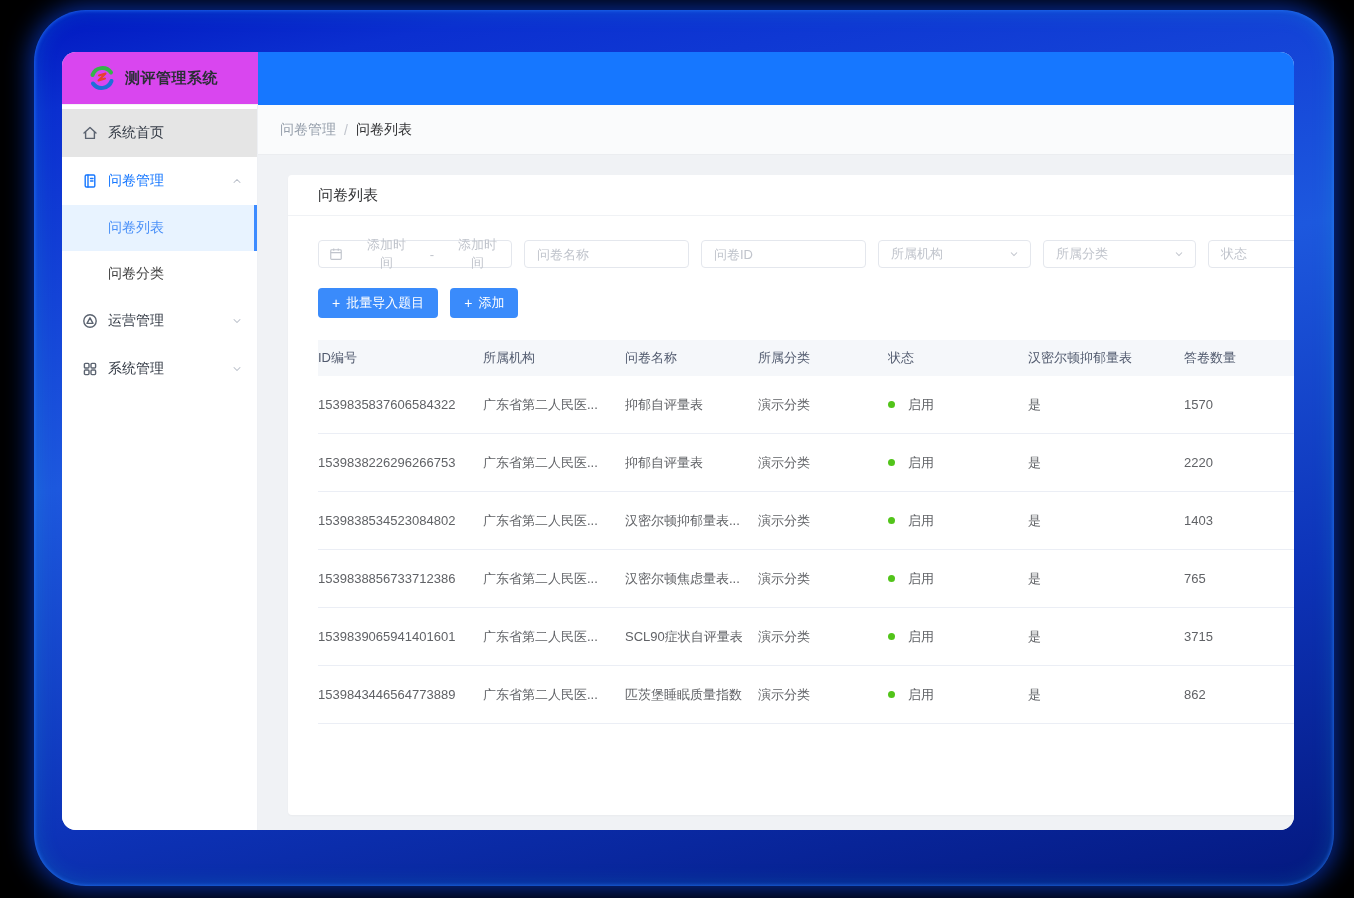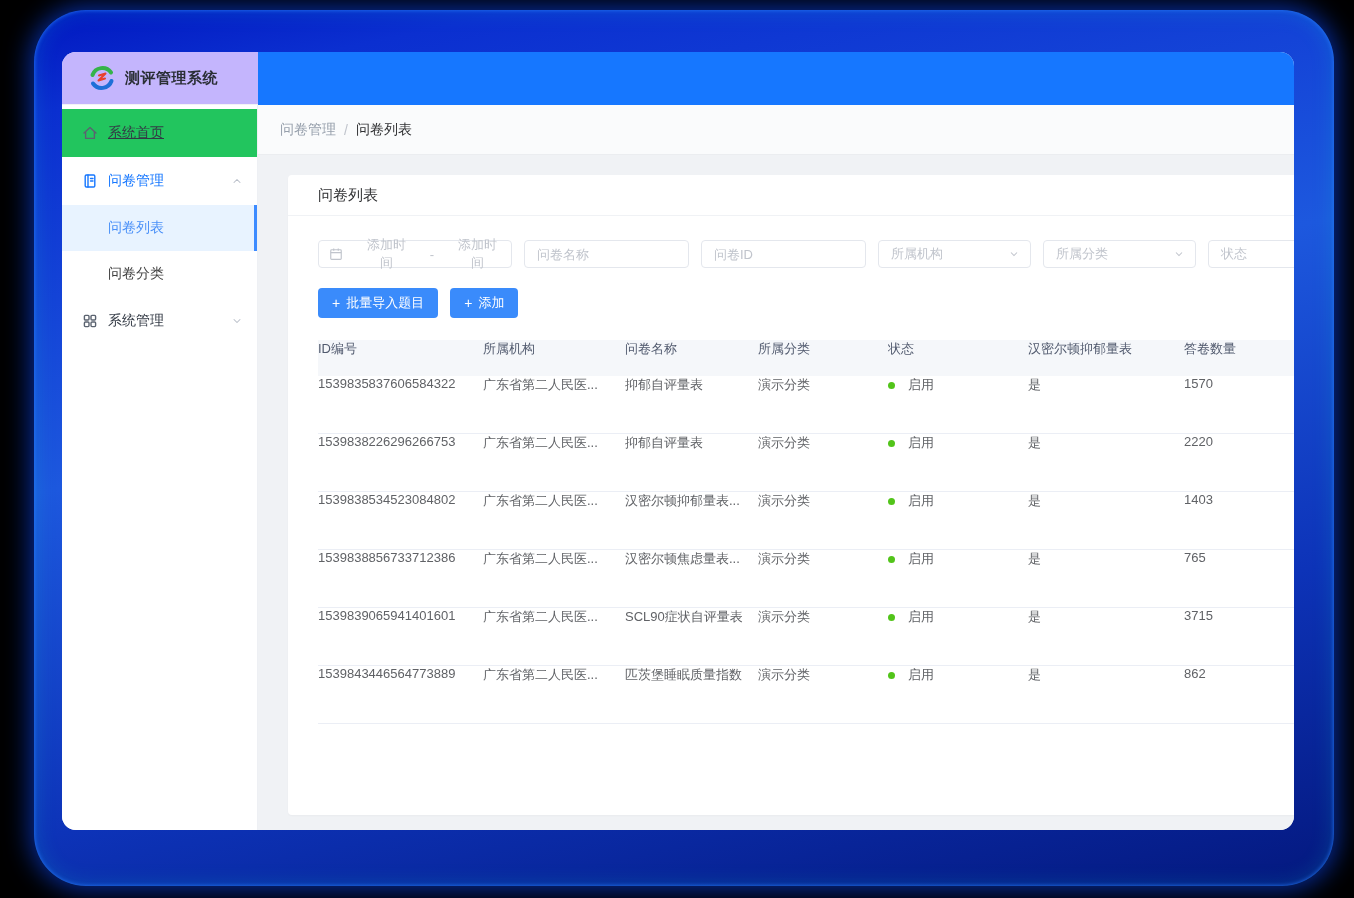--- a/index.html
+++ b/index.html
@@ -9,31 +9,31 @@
   
   .glow-frame { position:absolute; left:34px; top:10px; width:1300px; height:876px; border-radius:52px;
     background:linear-gradient(168deg,#0117c0 0%,#0b2fd0 9%,#1d58de 42%,#0d33b8 72%,#04187e 100%);
     box-shadow:0 0 26px 3px rgba(10,70,255,.65), inset 0 0 22px rgba(0,220,200,.2), inset 0 0 4px #2b6bff; }
 
   
   .window { position:absolute; left:62px; top:52px; width:1232px; height:778px; border-radius:14px;
     overflow:hidden; background:#f0f2f5; display:flex; flex-direction:column; }
 
   .app-header { height:53px; display:flex; flex-shrink:0; }
-  .brand { width:196px; background:#c4b5fd; display:flex; align-items:center; gap:9px; padding-left:26px; border-bottom:1px solid #f2f3f5; }
+  .brand { width:196px; background:#d946ef; display:flex; align-items:center; gap:9px; padding-left:26px; border-bottom:1px solid #f2f3f5; }
   .brand-title { font-size:15px; font-weight:bold; color:#2b2f36; letter-spacing:.5px; }
   .topbar { flex:1; background:var(--accent); }
 
   .app-body { flex:1; display:flex; min-height:0; }
 
   
   .sidebar { width:196px; background:#fff; border-right:1px solid #eef0f4; padding-top:4px; flex-shrink:0; }
   .side-item { height:48px; display:flex; align-items:center; gap:10px; padding:0 14px 0 20px; font-size:14px; color:#333a45; cursor:pointer; }
   .side-item .lbl { flex:1; }
-  .side-item.first { background:#22c55e;text-decoration:underline; }
+  .side-item.first { background:#e5e5e5; }
   .side-item.parent-active { color:var(--accent); }
   .side-item.parent-active svg.mi { stroke:var(--accent); }
   svg.mi { stroke:#5b6370; fill:none; stroke-width:1.4; stroke-linecap:round; stroke-linejoin:round; flex-shrink:0; }
   svg.chev { stroke:#b9bfc9; fill:none; stroke-width:1.4; stroke-linecap:round; stroke-linejoin:round; }
   .sub-item { height:46px; display:flex; align-items:center; padding-left:46px; font-size:14px; color:#404040; cursor:pointer; position:relative; }
   .sub-item.active { background:#e8f3ff; color:#4a90f8; }
   .sub-item.active::after { content:""; position:absolute; right:0; top:0; bottom:0; width:3px; background:#3d8bff; }
 
   
   .main { flex:1; display:flex; flex-direction:column; overflow:hidden; min-width:0; }
@@ -58,21 +58,21 @@
   .f-select { width:165px; padding:0 10px 0 12px; justify-content:space-between; cursor:pointer; }
   .f-select.status { width:140px; }
 
   
   .btn-row { margin-top:20px; display:flex; gap:12px; }
   .btn { height:30px; padding:0 14px; background:#3a8bfb; color:#fff; font-size:13px; border:none; border-radius:4px; display:flex; align-items:center; gap:6px; cursor:pointer; font-family:inherit; }
   .btn .plus { font-size:14px; }
 
   
   .table { margin-top:22px; width:1020px; font-size:13px; }
-  .t-row { display:flex; align-items:flex-start; }
+  .t-row { display:flex; align-items:center; }
   .t-head { background:#f5f7fa; height:36px; color:#515a6e; font-weight:500; }
   .t-body-row { height:58px; color:#606266; border-bottom:1px solid #ebeef5; background:#fff; }
   .t-cell { padding-right:10px; white-space:nowrap; overflow:hidden; }
   .c0{width:165px;} .c1{width:142px;} .c2{width:133px;} .c3{width:130px;} .c4{width:140px;} .c5{width:132px;} .c6{width:150px;margin-left:24px;}
   .status-cell { display:flex; align-items:center; gap:13px; }
   .dot { width:7px; height:7px; border-radius:50%; background:var(--green); flex-shrink:0; }
 </style>
 </head>
 <body>
 
@@ -118,20 +118,30 @@
           </svg>
       </div>
 
       <div class="sub-item active">
         <span>问卷列表</span>
       </div>
       <div class="sub-item">
         <span>问卷分类</span>
       </div>
 
+      <div class="side-item">
+        <svg class="mi" width="16" height="16" viewBox="0 0 16 16">
+          <circle cx="8" cy="8" r="6.2"></circle>
+            <path d="M8 4.8 L11 10.4 H5 Z"></path>
+        </svg>
+        <span class="lbl">运营管理</span>
+        <svg class="chev" width="12" height="12" viewBox="0 0 16 16">
+            <path d="M4 6 L8 10 L12 6"></path>
+          </svg>
+      </div>
 
       <div class="side-item">
         <svg class="mi" width="16" height="16" viewBox="0 0 16 16">
           <rect x="2.4" y="2.4" width="4.6" height="4.6" rx="1"></rect>
             <rect x="9" y="2.4" width="4.6" height="4.6" rx="1"></rect>
           <rect x="2.4" y="9" width="4.6" height="4.6" rx="1"></rect>
             <rect x="9" y="9" width="4.6" height="4.6" rx="1"></rect>
         </svg>
         <span class="lbl">系统管理</span>
         <svg class="chev" width="12" height="12" viewBox="0 0 16 16">

